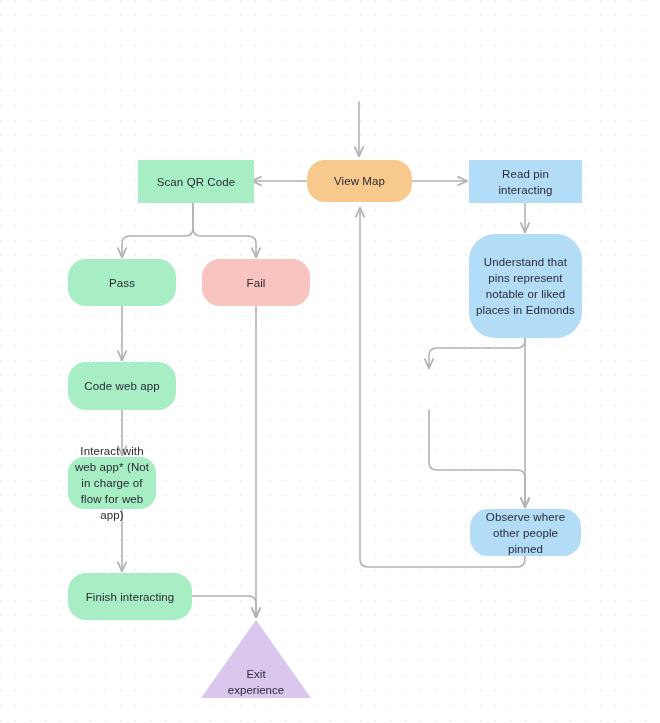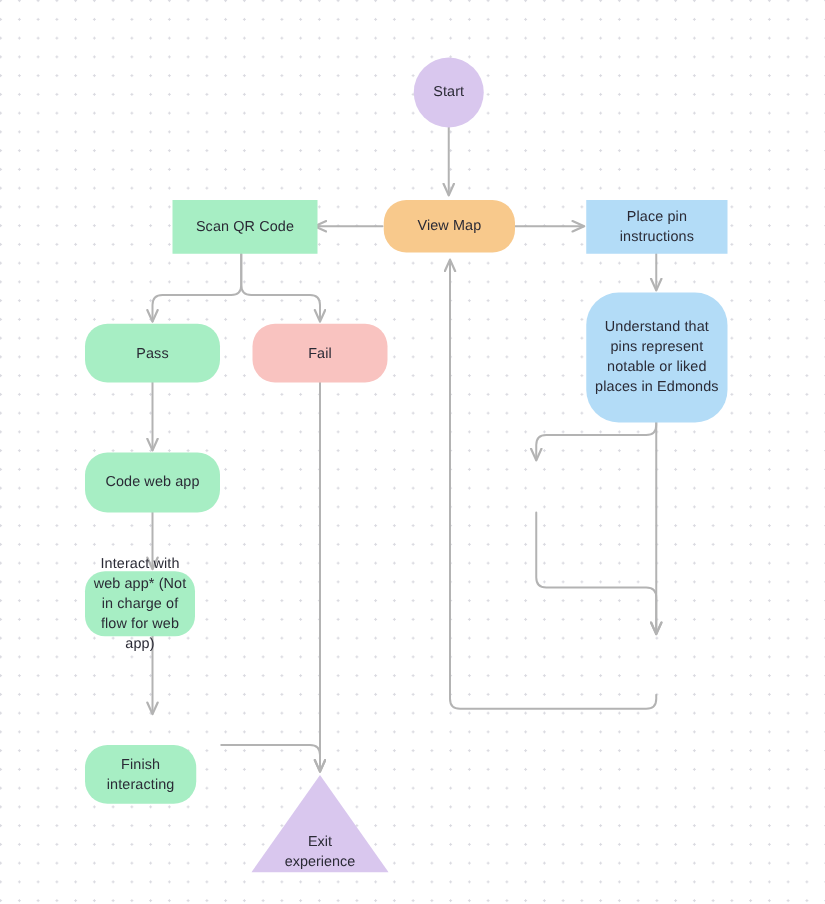--- a/index.html
+++ b/index.html
@@ -109,34 +109,31 @@
       <path d="M525,322 L525,340 Q525,348 517,348 L437,348 Q429,348 429,356 L429,368" marker-end="url(#arrow)"></path>
 
       <path d="M525,322 L525,507" marker-end="url(#arrow)"></path>
 
       <path d="M429,410 L429,462 Q429,470 437,470 L517,470 Q525,470 525,478 L525,507" marker-end="url(#arrow)"></path>
 
       <path d="M525,556 L525,559 Q525,567 517,567 L368,567 Q360,567 360,559 L360,208" marker-end="url(#arrow)"></path>
     </g>
   </svg>
 
-  <div class="node circle" style="left:331px; top:46px; width:56px; height:56px; background:#d9c7ee;">
-    <span>Start</span>
-  </div>
 
   <div class="node rect" style="left:138px; top:160px; width:116px; height:43px; background:#a7eec4;">
     <span>Scan QR Code</span>
   </div>
 
   <div class="node pill" style="left:307px; top:160px; width:105px; height:42px; background:#f8c98c;">
     <span>View Map</span>
   </div>
 
   <div class="node rect" style="left:469px; top:160px; width:113px; height:43px; background:#b3dcf7;">
-    <span>Place pin instructions</span>
+    <span>Read pin interacting</span>
   </div>
 
   <div class="node pill" style="left:68px; top:259px; width:108px; height:47px; background:#a7eec4;">
     <span>Pass</span>
   </div>
 
   <div class="node pill" style="left:202px; top:259px; width:108px; height:47px; background:#f9c3c0;">
     <span>Fail</span>
   </div>
 
@@ -146,22 +143,25 @@
 
   <div class="node pill" style="left:68px; top:362px; width:108px; height:48px; background:#a7eec4;">
     <span>Code web app</span>
   </div>
 
 
   <div class="node pill" style="left:68px; top:457px; width:88px; height:52px; background:#a7eec4; padding:3px 6px;border-radius:16px;">
     <span>Interact with web app* (Not in charge of flow for web app)</span>
   </div>
 
+  <div class="node pill" style="left:470px; top:509px; width:111px; height:47px; background:#b3dcf7; padding:3px 6px;">
+    <span>Observe where other people pinned</span>
+  </div>
 
-  <div class="node pill" style="left:68px; top:596px; width:89px; height:47px; background:#a7eec4;align-items:center;">
+  <div class="node pill" style="left:68px; top:573px; width:124px; height:47px; background:#a7eec4;align-items:center;">
     <span>Finish interacting</span>
   </div>
 
   <div class="tri-wrap" style="left:201px; top:620px; width:110px; height:78px;">
     <svg class="tri-shape" viewBox="0 0 110 78" xmlns="http://www.w3.org/2000/svg" preserveAspectRatio="none">
       <polygon points="55,0 110,78 0,78" fill="#d9c7ee"></polygon>
     </svg>
     <div class="tri-label">
       <div>Exit</div>
       <div>experience</div>

